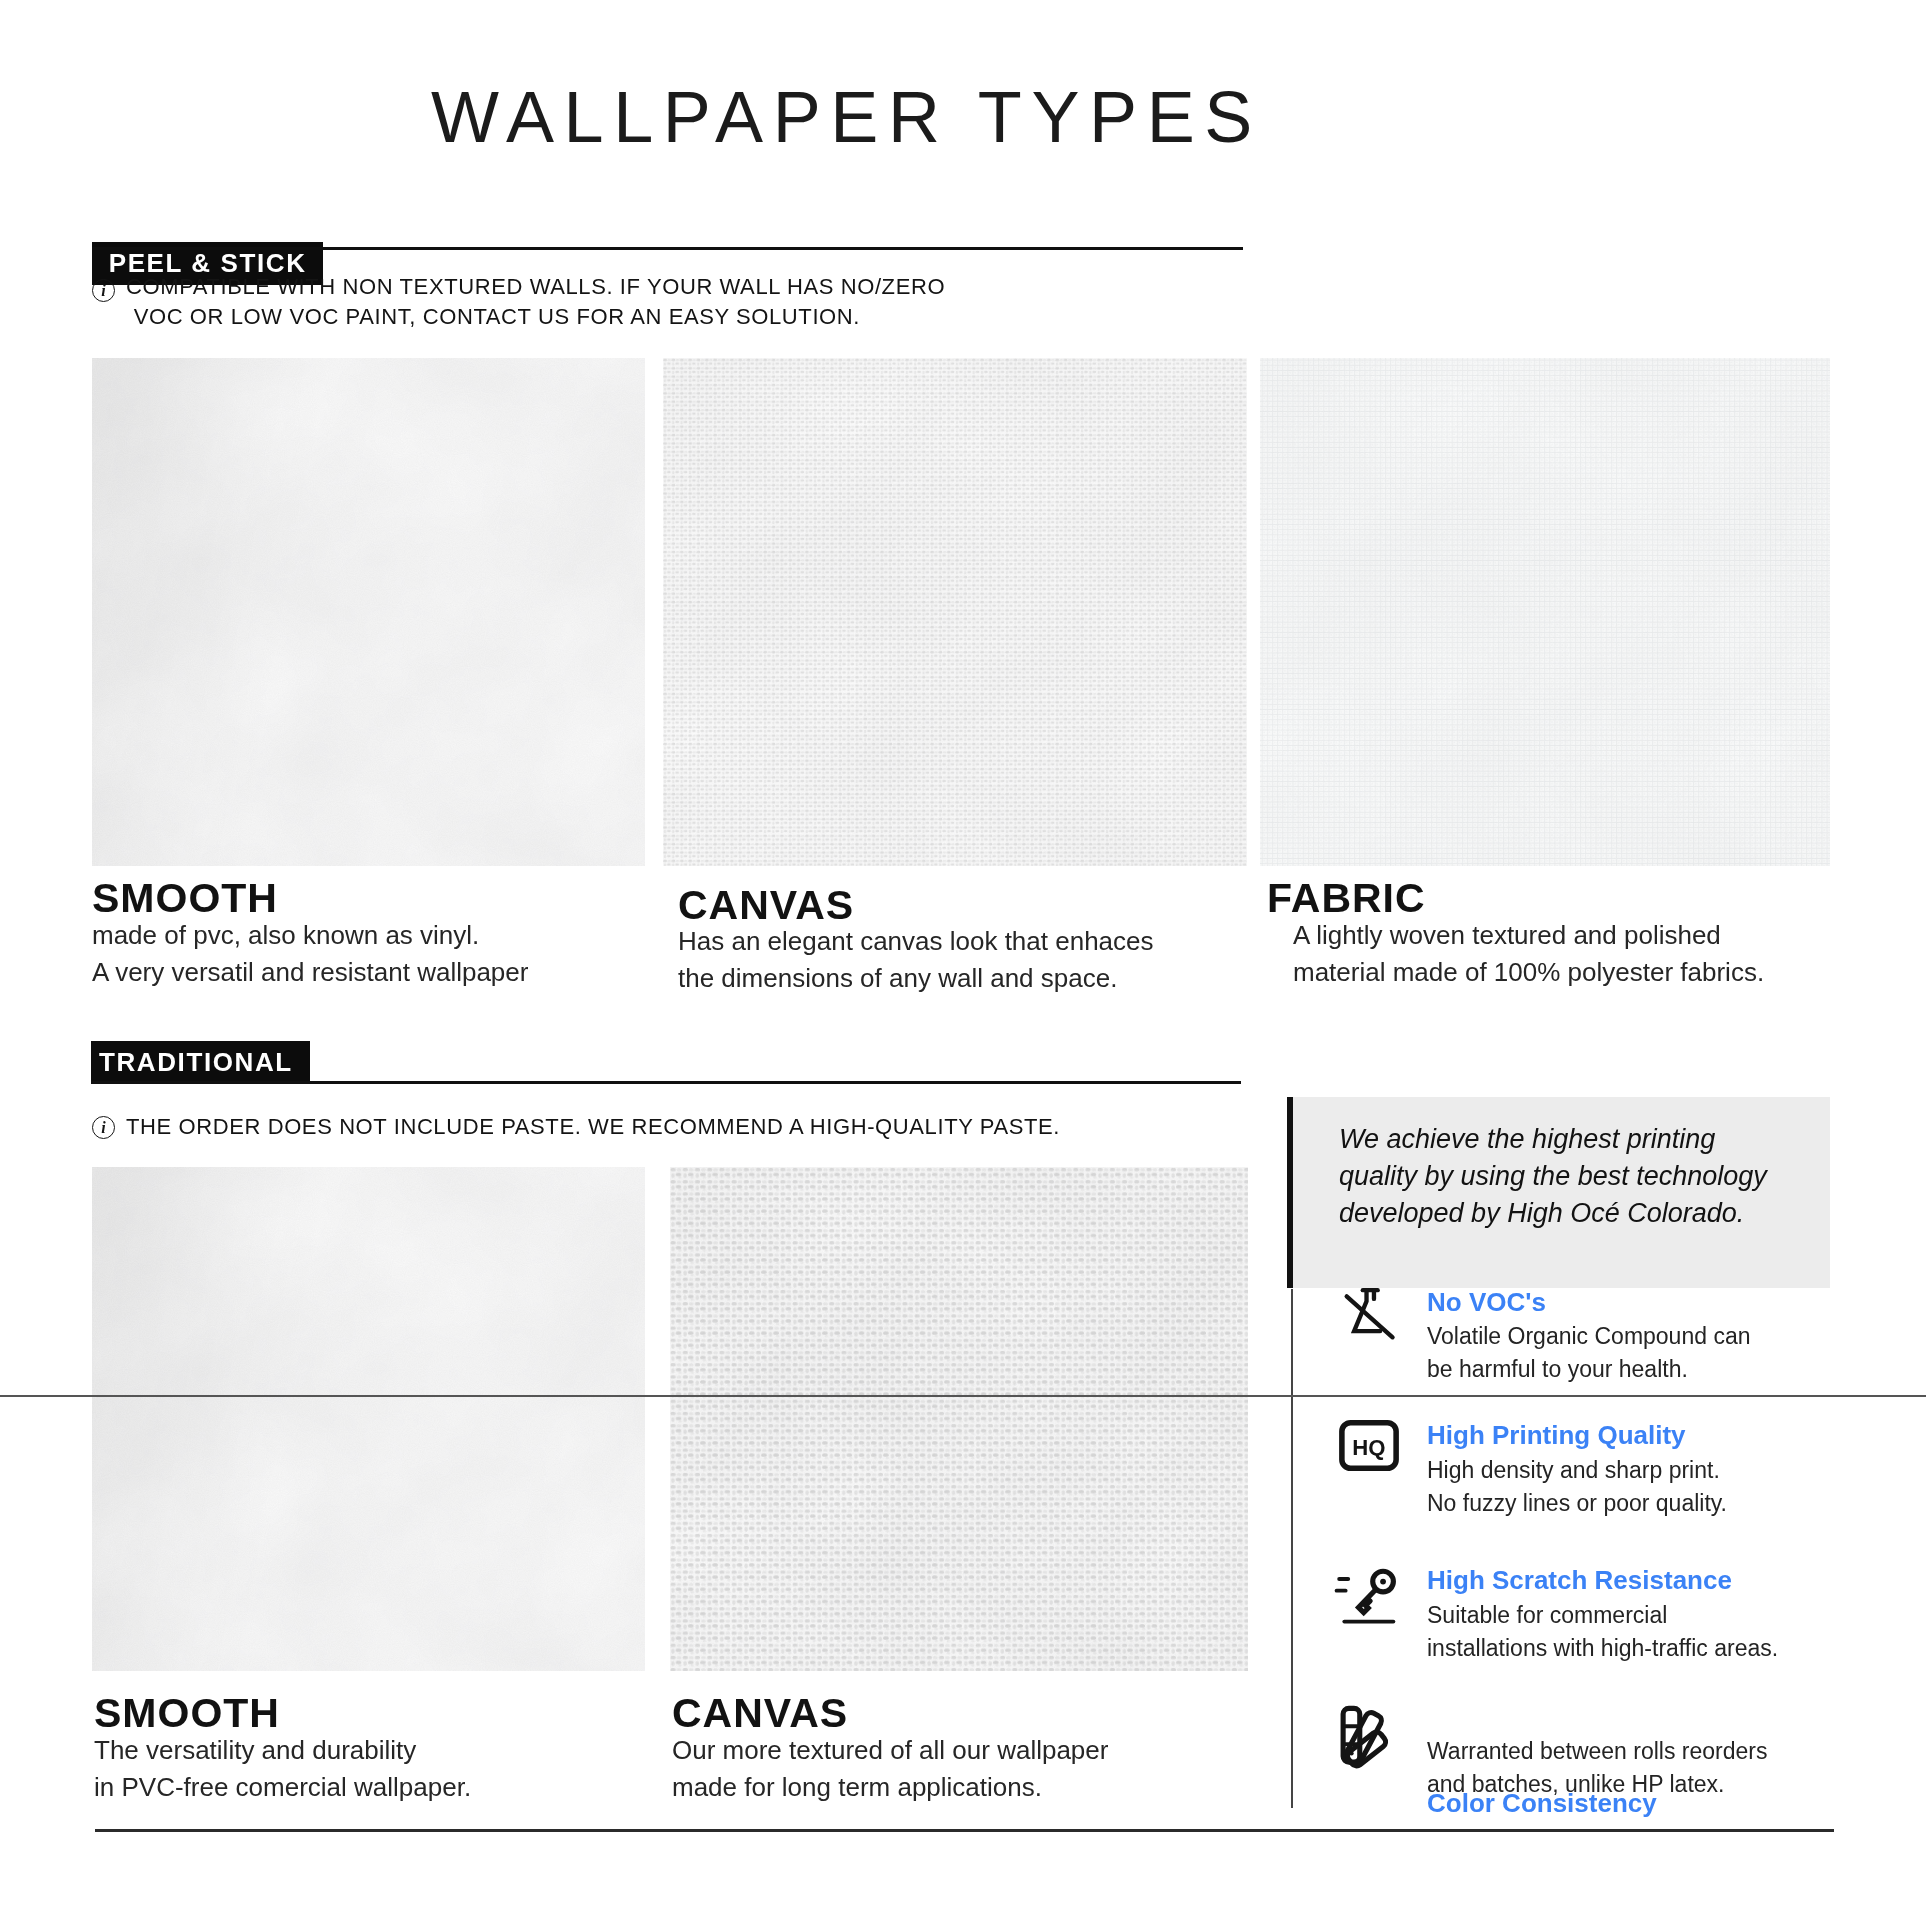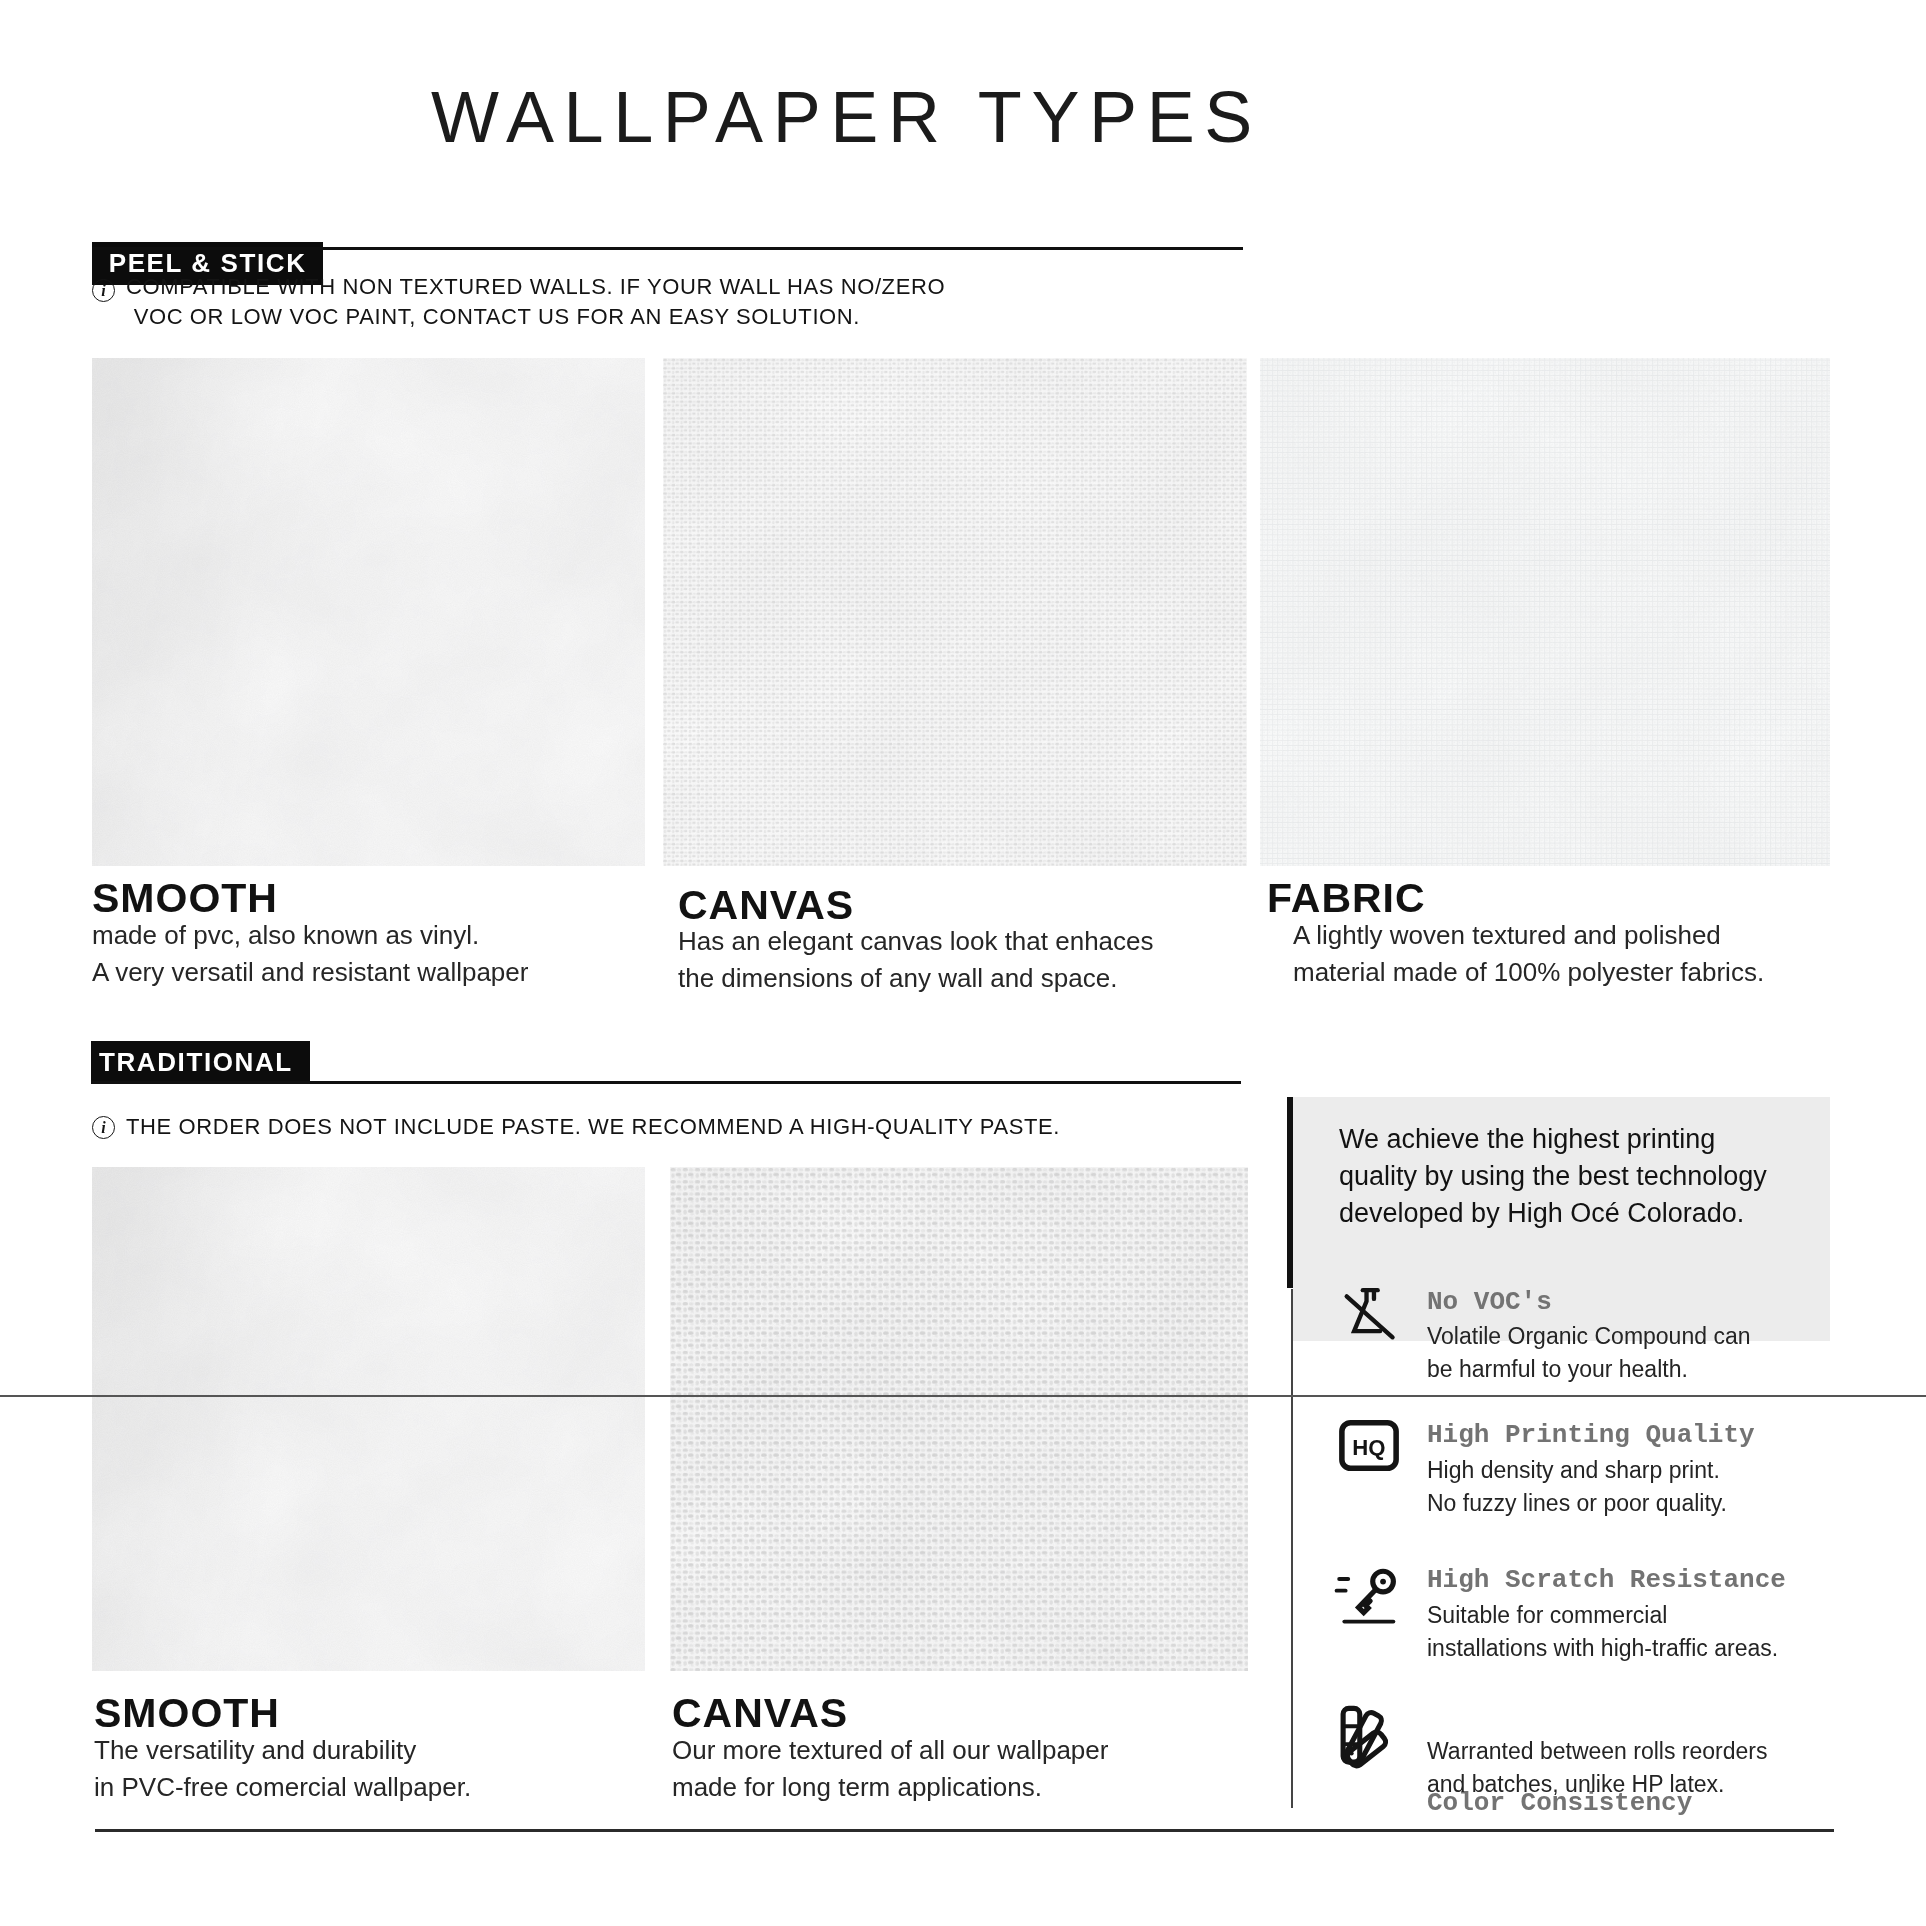--- a/index.html
+++ b/index.html
@@ -16,21 +16,21 @@
            font-family:"Liberation Serif", serif;font-style:italic;}
   .swatch{overflow:hidden;background:#fdfdfd;}
   .swatch svg{display:block;width:100%;height:100%;}
   .shade{position:absolute;left:0;top:0;width:100%;height:100%;
          background:linear-gradient(100deg, rgba(0,0,0,0.05), rgba(0,0,0,0) 38%);}
   .sname{font-size:41px;font-weight:bold;letter-spacing:1px;color:#121212;white-space:nowrap;}
   .sdesc{font-size:26px;line-height:37px;color:#262626;white-space:nowrap;}
   .qbox{background:#ececec;}
   .qbar{background:#111111;}
   .qtext{font-size:27px;line-height:37px;color:#121212;white-space:nowrap;}
-  .ftitle{font-size:26px;font-weight:bold;color:#737373;white-space:nowrap;font-family:Liberation Mono, monospace;}
+  .ftitle{font-size:26px;font-weight:bold;color:#3b82f6;white-space:nowrap;}
   .fdesc{font-size:23px;line-height:33px;color:#242424;white-space:nowrap;}
   .ficon svg{display:block;width:100%;height:100%;}
   .hline{background:#555555;height:1.9px;z-index:6;}
   .vline{background:#454545;width:1.9px;}
   .bline{background:#2b2b2b;height:2.6px;}
 </style>
 </head>
 <body>
 
 <div id="canvas">
@@ -153,21 +153,21 @@
     <div>in PVC-free comercial wallpaper.</div>
   </div>
 
   <div class="abs sname" style="left:672px;top:1690px;">CANVAS</div>
   <div class="abs sdesc" style="left:672px;top:1732px;">
     <div>Our more textured of all our wallpaper</div>
     <div>made for long term applications.</div>
   </div>
 
   <div class="abs qbar" style="left:1287px;top:1097px;width:6.4px;height:191px;"></div>
-  <div class="abs qbox" style="left:1293px;top:1097px;width:537px;height:244px;">
+  <div class="abs qbox" style="left:1293px;top:1097px;width:537px;height:191px;font-style:italic;">
     <div class="qtext" style="padding:24.4px 0 0 46px;">
       <div>We achieve the highest printing</div>
       <div>quality by using the best technology</div>
       <div>developed by High Océ Colorado.</div>
     </div>
   </div>
 
   <div class="abs vline" style="left:1291px;top:1289px;height:519px;"></div>
 
   <div class="abs ficon" style="left:1338px;top:1284px;width:62px;height:62px;">

